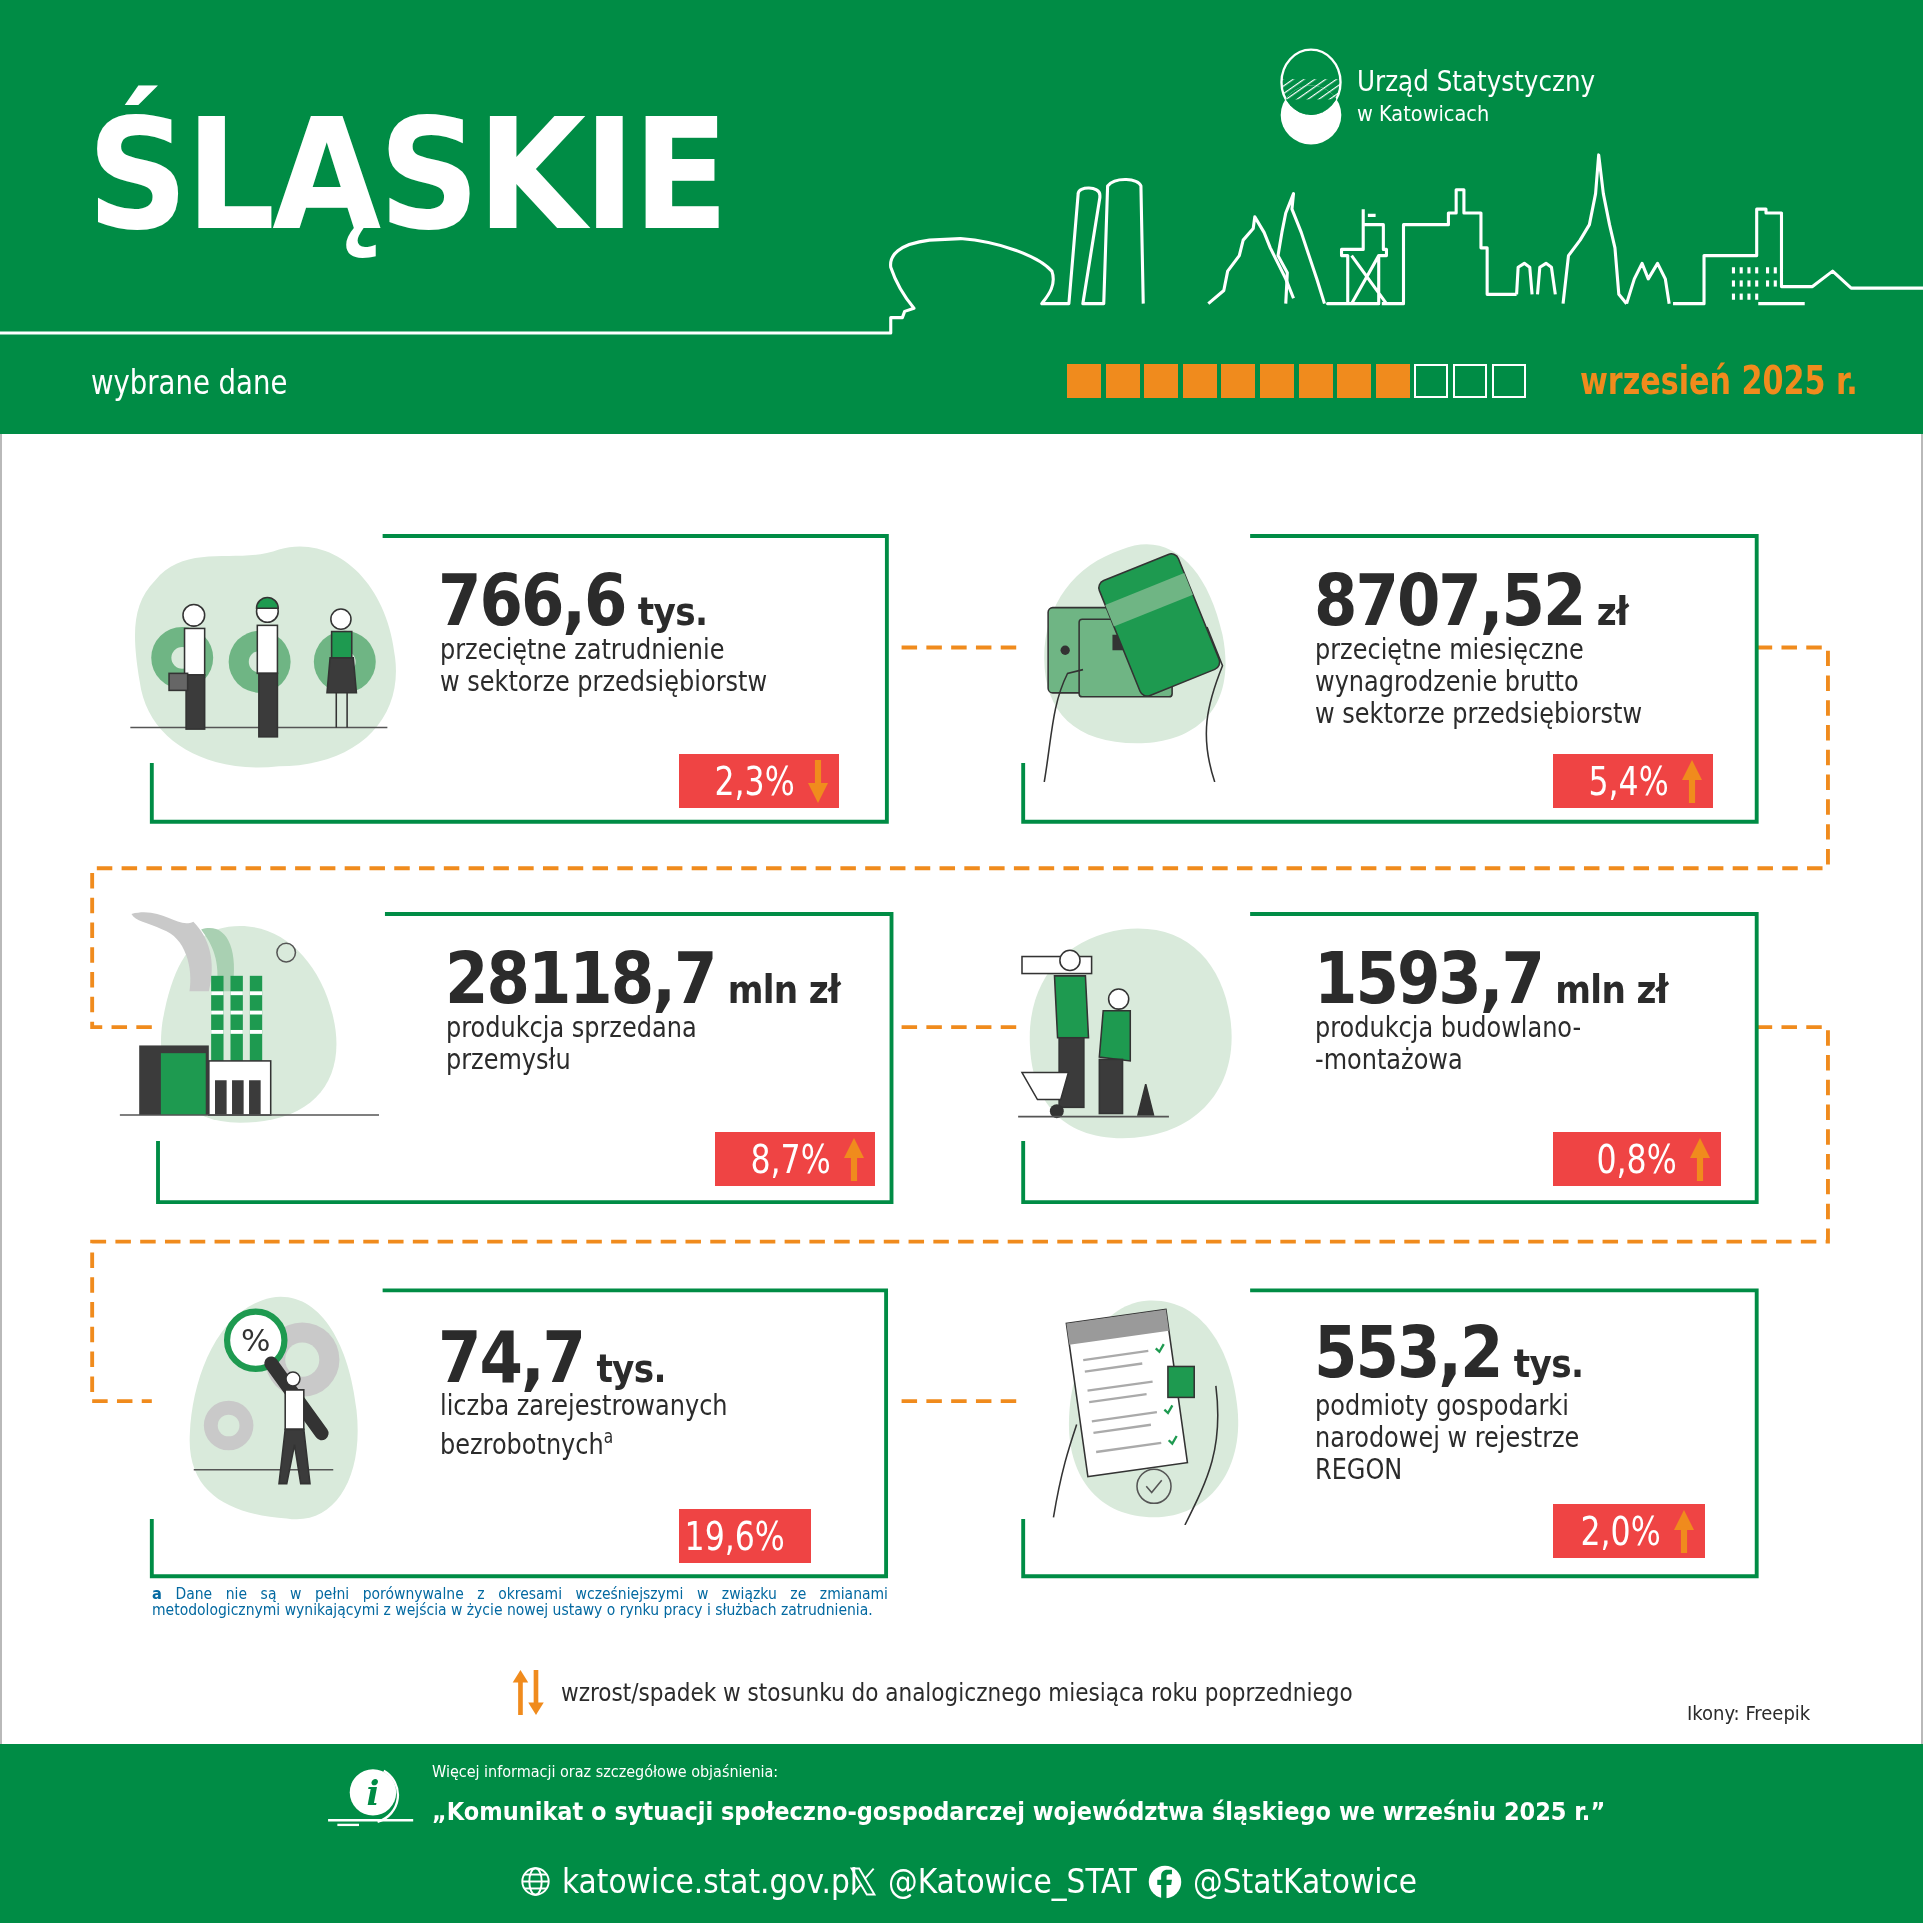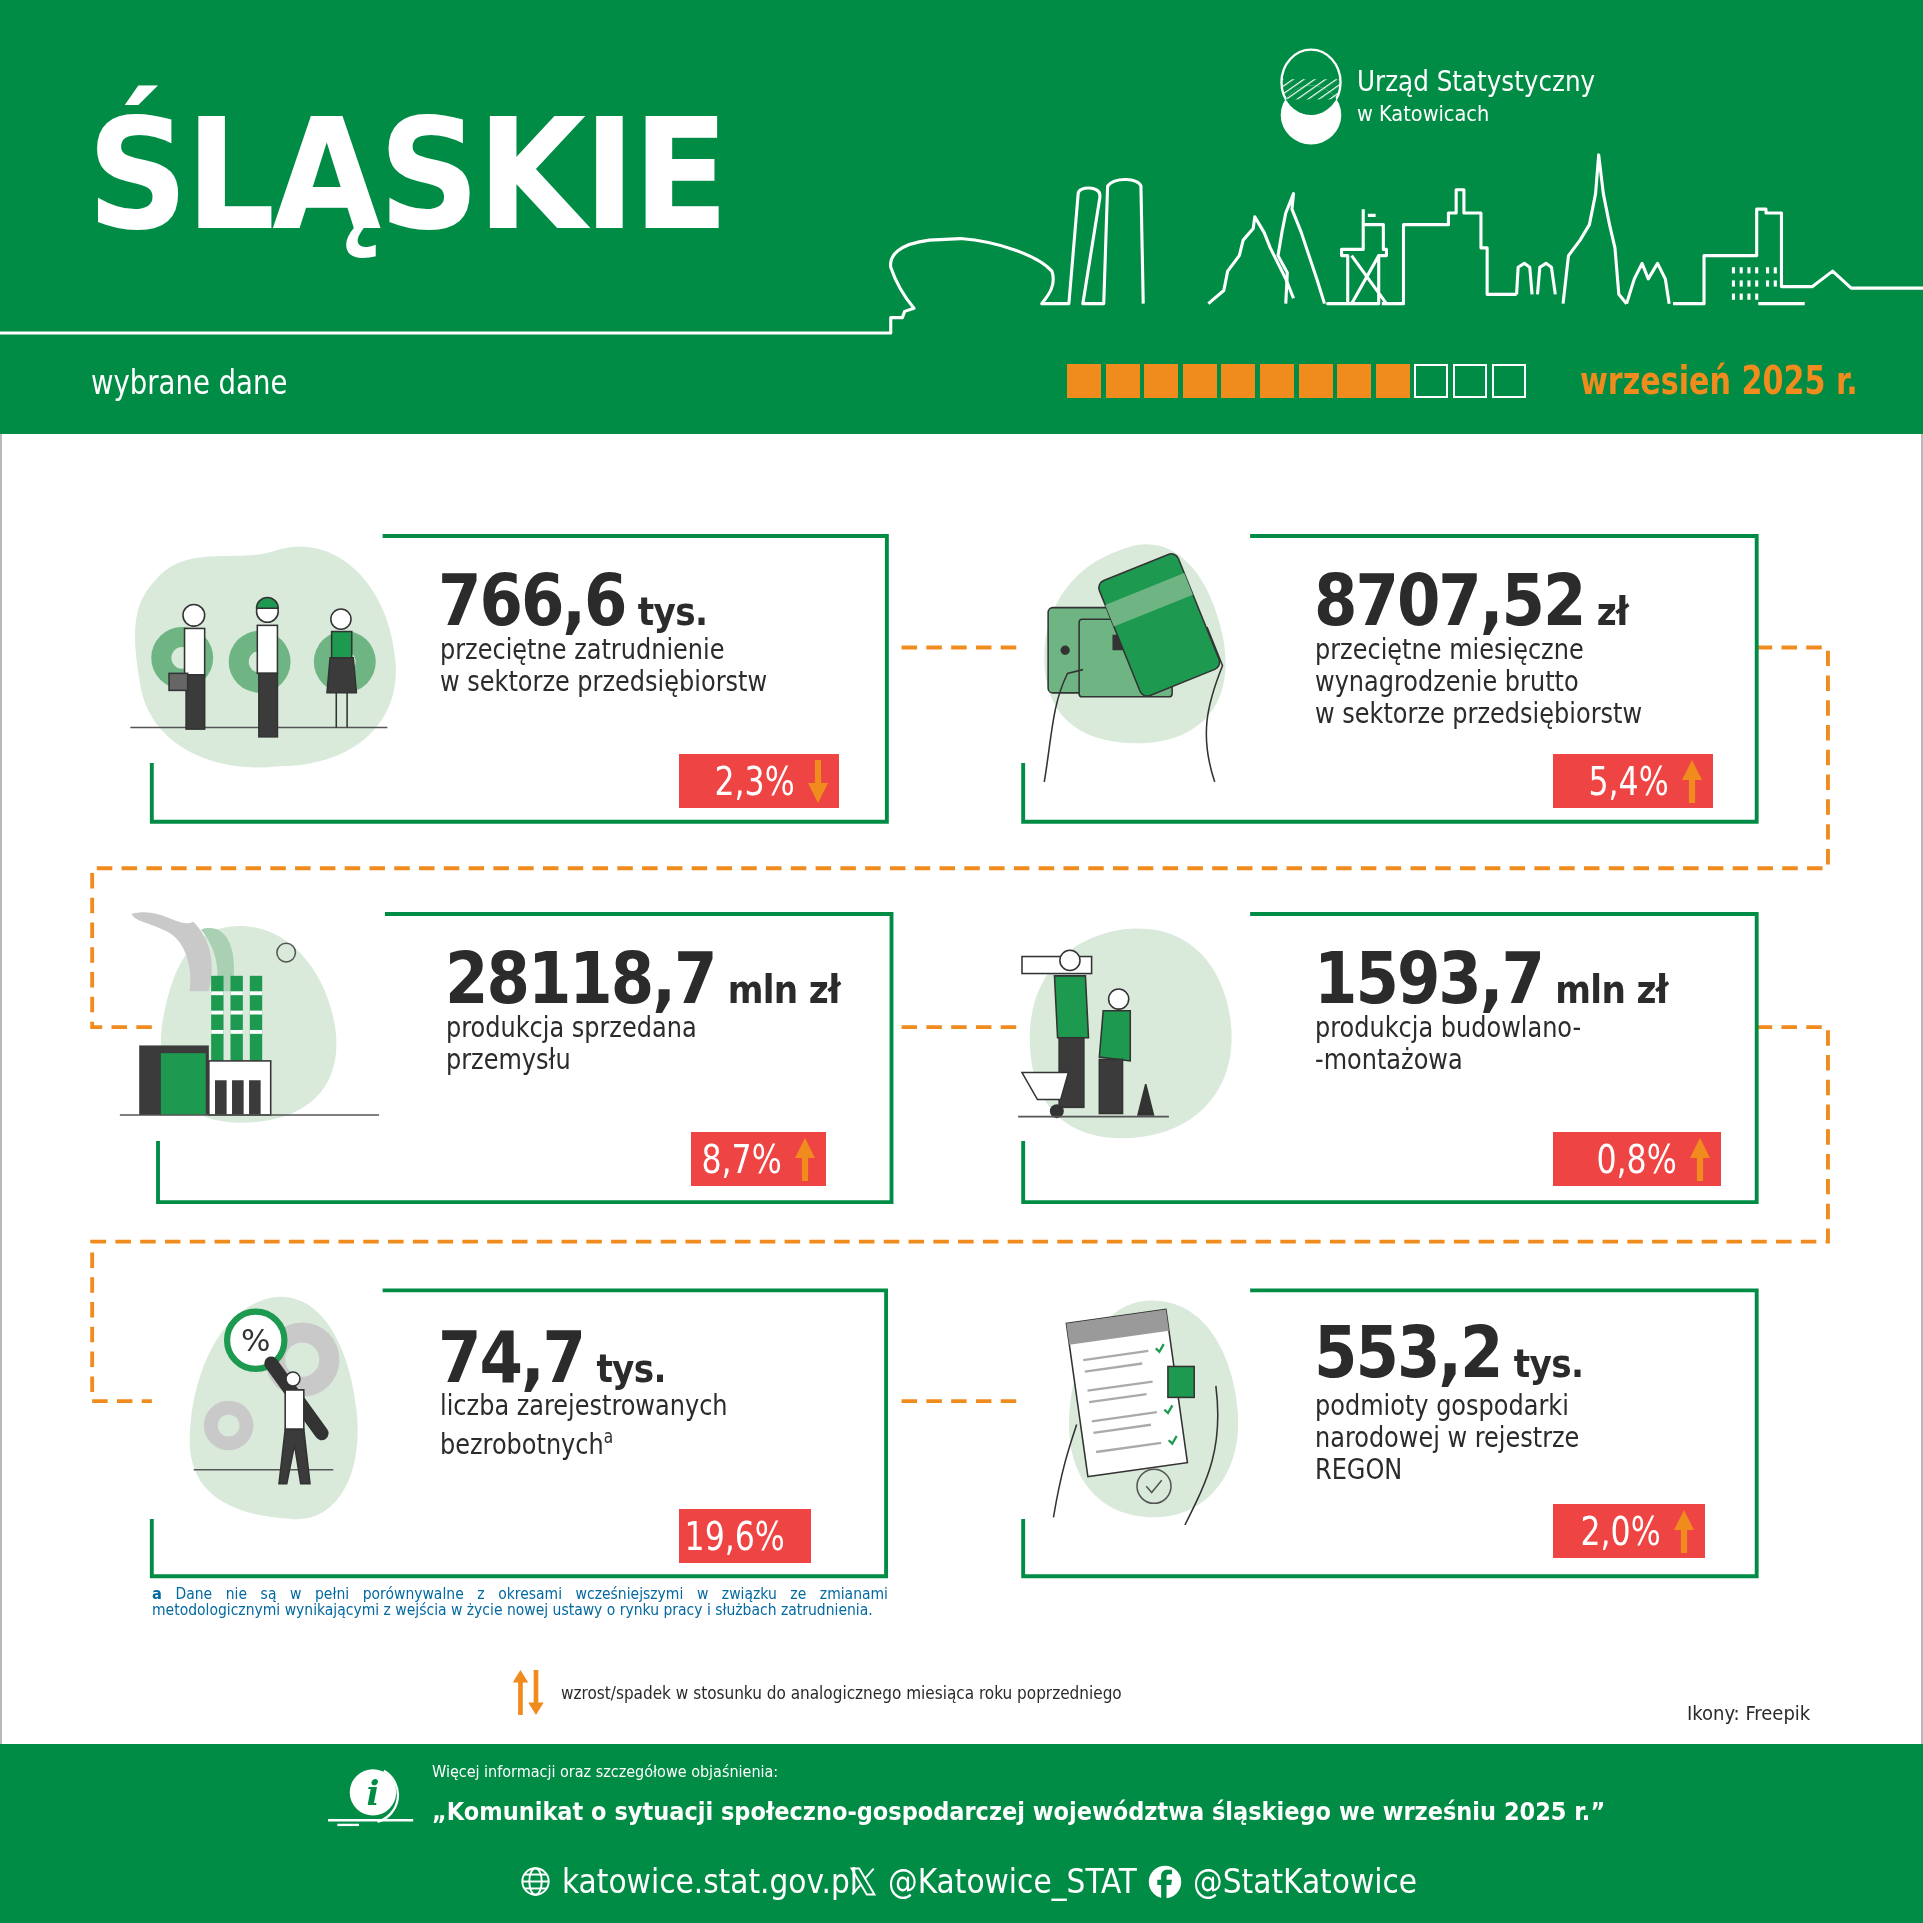--- a/index.html
+++ b/index.html
@@ -22,21 +22,21 @@
            letter-spacing:-2.3px; line-height:1; transform:scaleX(0.88); transform-origin:left top; white-space:nowrap; }
   .value .unit { font-size:39px; letter-spacing:-0.8px; margin-left:14px; }
   .desc { position:absolute; font-size:29px; line-height:32px; color:#2b2b2b; white-space:pre-line;
           transform:scaleX(0.92); transform-origin:left top; }
   .desc sup { font-size:18.6px; }
   .badge { position:absolute; background:#ef4444; color:#fff; height:54px; display:flex; align-items:center;
            justify-content:flex-end; padding-right:11px; box-sizing:border-box; font-size:39px; }
   .badge .pct { margin-right:9.3px; transform:scaleX(0.9); display:inline-block; }
   .footnote { left:152px; top:1586px; width:736px; font-size:15.5px; line-height:15.5px; text-align:justify; color:#0369a1; }
   .footnote b { font-size:16.3px; }
-  .legend { left:511px; top:1670px; display:flex; align-items:center; gap:14px; font-size:17px; }
+  .legend { left:511px; top:1670px; display:flex; align-items:center; gap:14px; font-size:24px; }
   .credit { left:1687px; top:1701px; font-size:20px; }
   .footer { left:0; top:1744px; width:1924px; height:180px; background:#008c45; color:#fff; }
   .f-line1 { left:432px; top:1762px; font-size:16px; color:#fff; }
   .f-line2 { left:432px; top:1797px; font-size:25px; color:#fff; font-weight:bold; }
   .f-link { position:absolute; top:1862px; display:flex; align-items:center; gap:11px; font-size:33px; color:#fff; }
   .side-border { left:0; top:434px; width:2.3px; height:1310px; background:#b9b9b9; }
   .side-border-r { left:1921px; top:434px; width:2.3px; height:1310px; background:#b9b9b9; }
 </style>
 </head>
 <body>
@@ -228,21 +228,21 @@
       <rect x="172" y="225" width="15" height="45"></rect>
     </g>
   <rect x="30" y="180" width="90" height="90" fill="#3b3b3b"></rect>
     <rect x="58" y="190" width="58" height="80" fill="#1e9a50"></rect>
   <circle cx="220" cy="60" r="12" fill="none" stroke="#555" stroke-width="2"></circle>
   <line x1="5" y1="270" x2="340" y2="270" stroke="#555" stroke-width="2"></line>
 </svg>
 <div class="value" style="left:445px;top:943px"><span>28118,7</span><span class="unit">mln zł</span></div>
 <div class="desc" style="left:446px;top:1011px">produkcja sprzedana
 przemysłu</div>
-<div class="badge" style="left:691px;top:1132px;width:135px">
+<div class="badge" style="left:715px;top:1132px;width:160px">
   <span class="pct">8,7%</span>
   <svg width="20" height="43" viewBox="0 0 26 56">
       <path d="M0 26 L26 26 L13 0Z" fill="#f08b1d"></path>
       <rect x="9" y="22" width="8" height="34" fill="#f08b1d"></rect>
     </svg>
 </div>
 
 <svg class="abs" style="left:1014px;top:914px" width="248" height="232" viewBox="0 0 320 300">
   <path d="M140 20 C220 10 270 60 280 140 C290 230 230 290 140 290 C60 290 20 240 20 160 C20 80 70 30 140 20Z" fill="#d9eadb"></path>
   <rect x="10" y="55" width="90" height="22" fill="#fff" stroke="#333" stroke-width="2"></rect>

